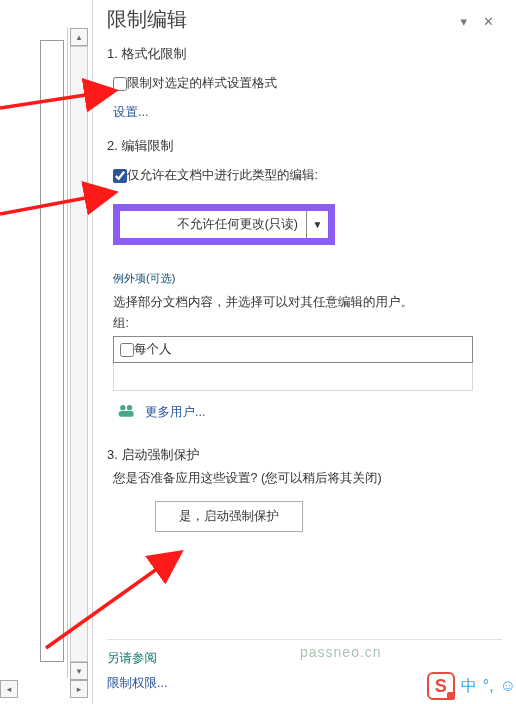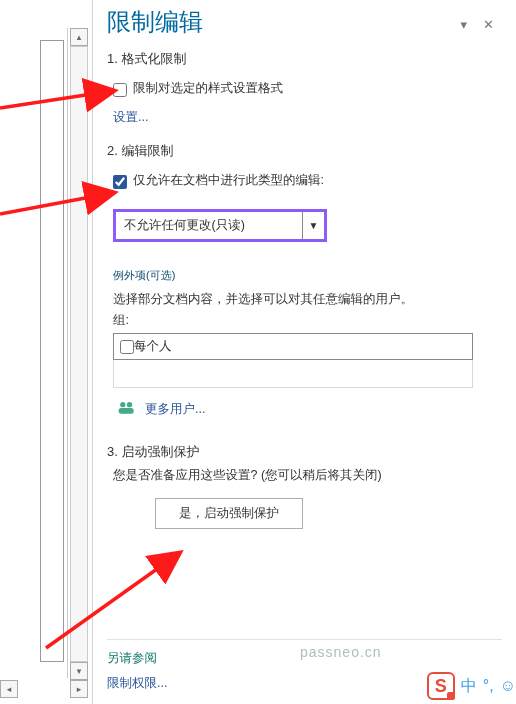--- a/index.html
+++ b/index.html
@@ -13,30 +13,30 @@
   .doc-area .vscroll-top { position: absolute; top: 14px; left: 70px; width: 18px; height: 18px; border: 1px solid #aaa; background: #f6f6f6; display:flex; align-items:center; justify-content:center; font-size:9px; color:#666;}
   .doc-area .vscroll-track { position: absolute; top: 32px; left: 70px; width: 18px; bottom: 40px; border: 1px solid #ccc; background: #f6f6f6; }
   .doc-area .vscroll-bot { position: absolute; bottom: 22px; left: 70px; width: 18px; height: 18px; border: 1px solid #aaa; background: #f6f6f6; display:flex; align-items:center; justify-content:center; font-size:9px; color:#666;}
   .doc-area .hscroll-left { position: absolute; bottom: 4px; left: 0px; width: 18px; height: 18px; border: 1px solid #aaa; background: #f6f6f6; display:flex; align-items:center; justify-content:center; font-size:9px; color:#666;}
   .doc-area .hscroll-right { position: absolute; bottom: 4px; left: 70px; width: 18px; height: 18px; border: 1px solid #aaa; background: #f6f6f6; display:flex; align-items:center; justify-content:center; font-size:9px; color:#666;}
   .doc-area .page-edge { position: absolute; top: 14px; left: 0; width: 68px; bottom: 24px; border-right: 1px solid #ccc; }
   .doc-area .page-inner { position: absolute; top: 26px; left: 40px; width: 24px; bottom: 40px; border: 1px solid #999; background:#fff; }
   
   .pane { position: absolute; top: 0; left: 92px; right: 0; bottom: 0; background: #fff; border-left: 1px solid #d4d4d4; padding: 4px 14px 8px 14px; overflow: hidden; }
   .pane-header { display: flex; align-items: center; }
-  .pane-title { color: #0369a1; font-size: 24px; font-weight: 400; flex: 1; padding: 2px 0 6px 0; }
+  .pane-title { color: #404040; font-size: 20px; font-weight: 400; flex: 1; padding: 2px 0 6px 0; }
   .pane-ctrl { color: #777; font-size: 13px; padding: 4px 8px; cursor: pointer; }
   
   .sec-title { color: #333; margin-top: 6px; margin-bottom: 6px; font-size: 13px; }
   .indent { padding-left: 6px; }
-  .row { display: flex; align-items: flex-end; gap: 6px; margin: 12px 0; }
+  .row { display: flex; align-items: flex-start; margin: 12px 0; }
   input[type=checkbox] { width: 14px; height: 14px; margin-top: 2px; accent-color: #2b579a; }
   .link { color: #2b579a; cursor: pointer; }
   
-  .select { display: inline-flex; border: 3px solid #8b5cf6; margin-top: 8px; }
+  .select { display: inline-flex; border: 7px solid #8b5cf6; margin-top: 8px; text-align: right; }
   .select .value { padding: 5px 8px; width: 186px; }
   .select .arrow { border-left: 1px solid #888; width: 22px; display:flex; align-items:center; justify-content:center; font-size:10px; color:#333; }
   
   .subhead { color: #0c4a6e; font-size: 11px; margin-top: 26px; margin-bottom: 8px; }
   .plain { color: #333; margin: 4px 0; }
   .group-box { border: 1px solid #888; width: 360px; display:flex; align-items:flex-start; padding:4px 6px; margin-top:2px; }
   .frame { border: 1px solid #d8d8d8; border-top: none; width: 360px; height: 28px; }
   
   .users-row { display:flex; align-items:center; gap:8px; margin-top:12px; margin-left:4px; }
   .users-icon svg { width:20px; height:16px; }

